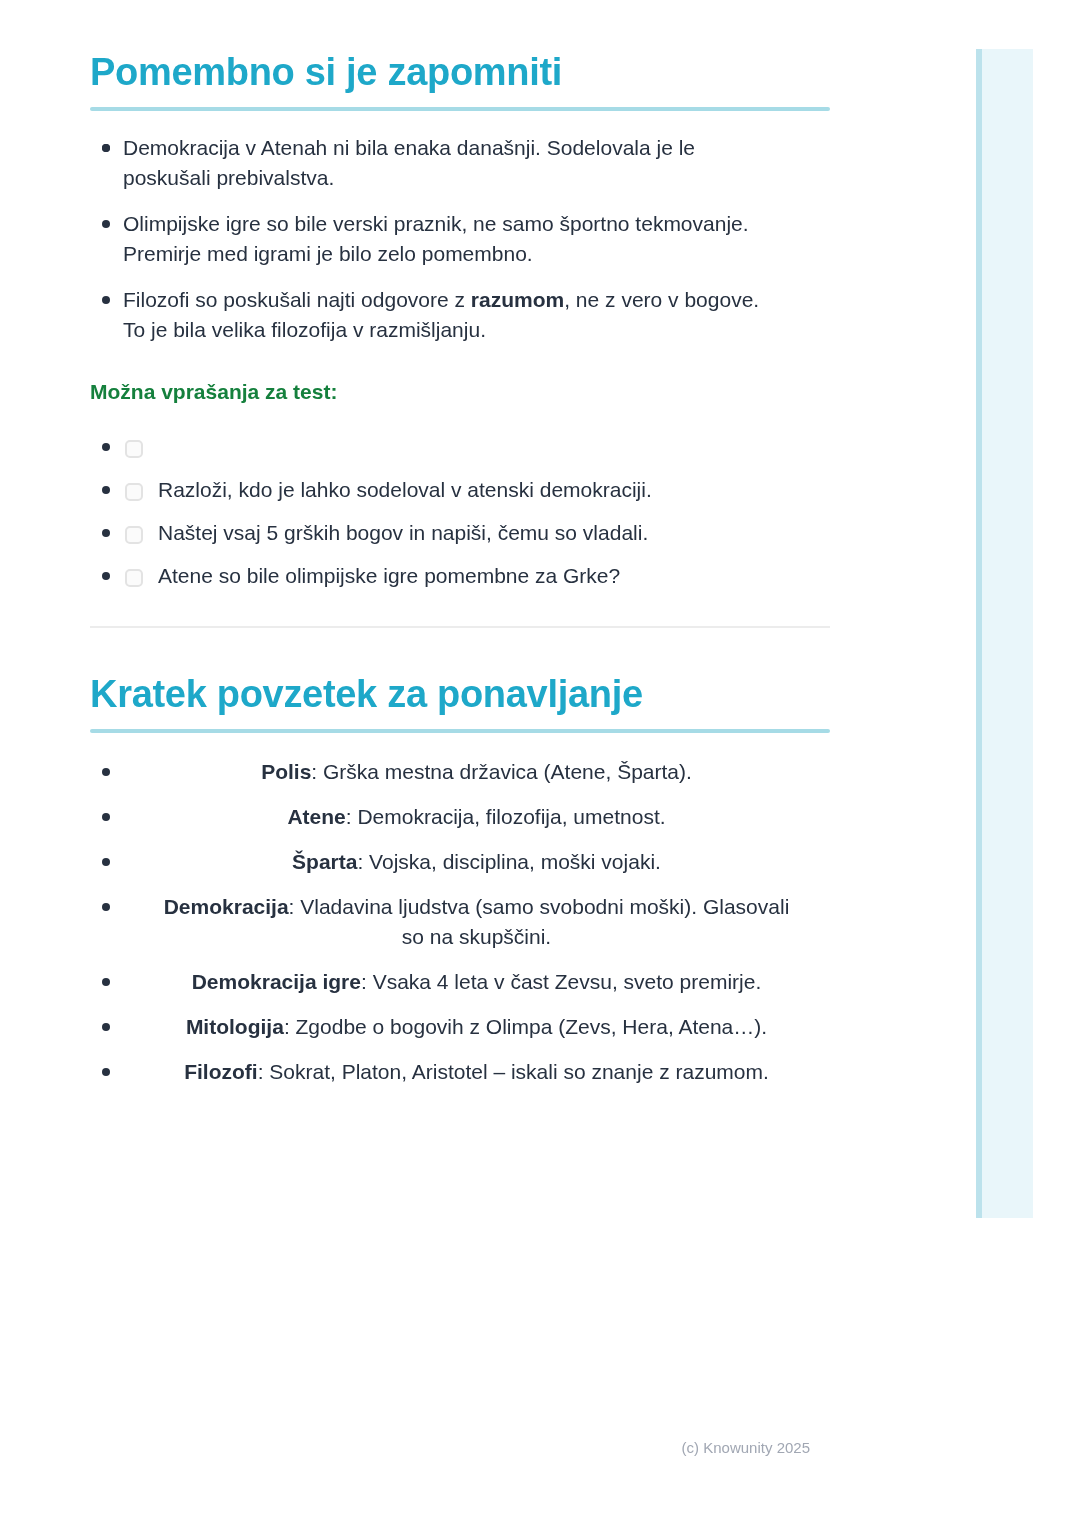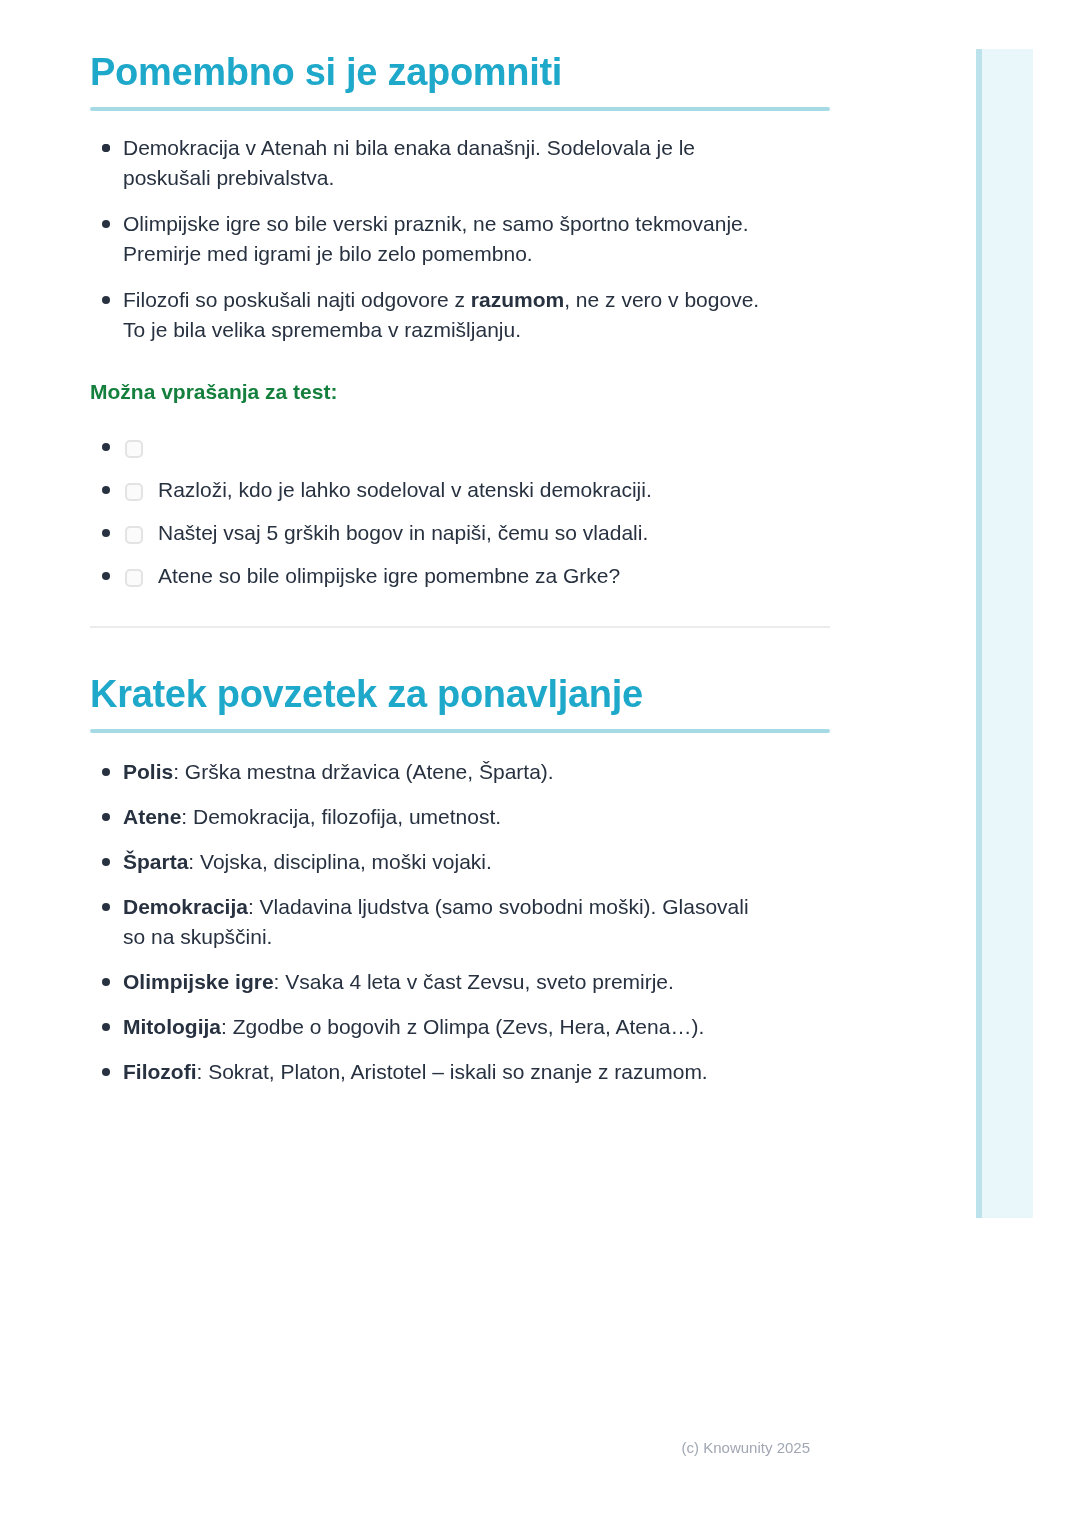--- a/index.html
+++ b/index.html
@@ -28,21 +28,21 @@
     font-weight:700; color:#15803d; }
   .questions-list { margin-top:25px; }
   .questions-list .bullet-item { margin-bottom:13px; }
   .checkbox { display:inline-block; width:18px; height:18px; border:2px solid #e3e3e3;
     border-radius:5px; background:#fbfbfb; margin:0 15px 0 2px; vertical-align:-4px; }
 
   .section-divider { height:2px; background:#ececec; margin-top:35px; }
 
   .section-summary { margin-top:44px; }
   .summary-list { margin-top:24px; }
-  .summary-list .bullet-item { margin-bottom:15px; }
+  .summary-list .bullet-item { margin-bottom:15px;text-align:center; }
 
   .footer { position:absolute; top:1438px; right:70px; font-size:15px;
     line-height:20px; color:#a1a7b3; }
 </style>
 </head>
 <body>
 
 <div class="page">
 
   <div class="edge-strip"></div>
@@ -60,21 +60,21 @@
           <div class="bullet-item">
     <span class="dot"></span>
     <span class="bullet-text"><span>Demokracija v Atenah ni bila enaka današnji. Sodelovala je le</span><br><span>poskušali prebivalstva.</span></span>
   </div>
           <div class="bullet-item">
     <span class="dot"></span>
     <span class="bullet-text"><span>Olimpijske igre so bile verski praznik, ne samo športno tekmovanje.</span><br><span>Premirje med igrami je bilo zelo pomembno.</span></span>
   </div>
           <div class="bullet-item">
     <span class="dot"></span>
-    <span class="bullet-text"><span>Filozofi so poskušali najti odgovore z </span><b>razumom</b><span>, ne z vero v bogove.</span><br><span>To je bila velika sprememba v razmišljanju.</span></span>
+    <span class="bullet-text"><span>Filozofi so poskušali najti odgovore z </span><b>razumom</b><span>, ne z vero v bogove.</span><br><span>To je bila velika filozofija v razmišljanju.</span></span>
   </div>
         </div>
 
       <div class="questions-heading">Možna vprašanja za test:</div>
 
       <div class="list questions-list">
           <div class="bullet-item">
     <span class="dot"></span><span class="checkbox"></span>
   </div>
           <div class="bullet-item">
@@ -107,21 +107,21 @@
           <div class="bullet-item">
     <span class="dot"></span>
     <span class="bullet-text"><b>Šparta</b><span>: Vojska, disciplina, moški vojaki.</span></span>
   </div>
           <div class="bullet-item">
     <span class="dot"></span>
     <span class="bullet-text"><b>Demokracija</b><span>: Vladavina ljudstva (samo svobodni moški). Glasovali</span><br><span>so na skupščini.</span></span>
   </div>
           <div class="bullet-item">
     <span class="dot"></span>
-    <span class="bullet-text"><b>Olimpijske igre</b><span>: Vsaka 4 leta v čast Zevsu, sveto premirje.</span></span>
+    <span class="bullet-text"><b>Demokracija igre</b><span>: Vsaka 4 leta v čast Zevsu, sveto premirje.</span></span>
   </div>
           <div class="bullet-item">
     <span class="dot"></span>
     <span class="bullet-text"><b>Mitologija</b><span>: Zgodbe o bogovih z Olimpa (Zevs, Hera, Atena…).</span></span>
   </div>
           <div class="bullet-item">
     <span class="dot"></span>
     <span class="bullet-text"><b>Filozofi</b><span>: Sokrat, Platon, Aristotel – iskali so znanje z razumom.</span></span>
   </div>
         </div>

